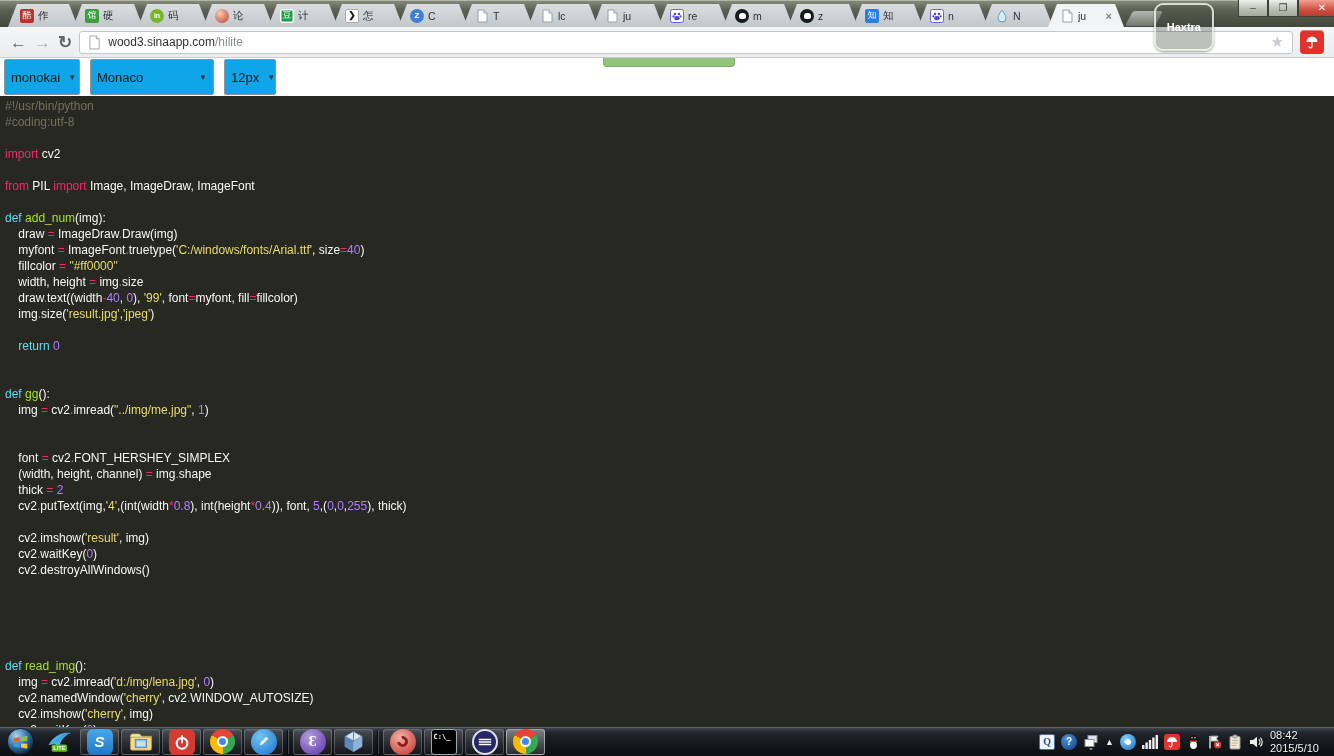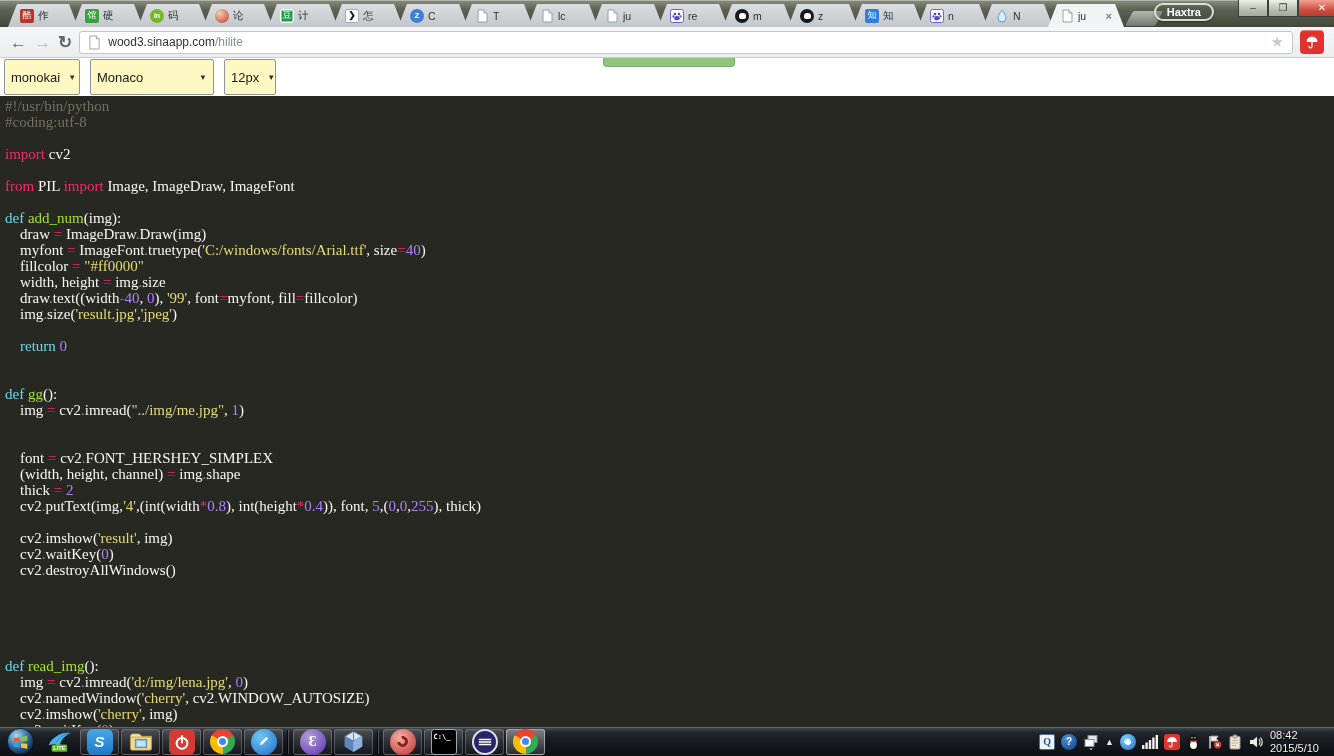--- a/index.html
+++ b/index.html
@@ -19,21 +19,21 @@
     font-size:10.5px;color:#2e3236;overflow:hidden;cursor:default;}
   .tab.active{background:#f2f3f5;z-index:3;width:76px;}
   .tab .title{white-space:nowrap;overflow:hidden;flex:1;}
   .tab .close{font-size:11px;color:#7a7f84;font-weight:bold;flex:none;}
   .fav{width:14px;height:14px;display:inline-flex;align-items:center;justify-content:center;
     font-size:9px;line-height:1;color:#fff;flex:none;}
   .sq{border-radius:2px;}.ci{border-radius:50%;}
   .newtab-stub{width:30px;height:15px;margin:0 0 1px 10px;flex:none;align-self:flex-end;
     transform:skewX(-28deg);border-radius:2px;
     background:linear-gradient(180deg,rgba(255,255,255,.55),rgba(255,255,255,.25));}
-  .haxtra-btn{position:absolute;right:120px;top:3px;padding:1px 11px;border-radius:9px;
+  .haxtra-btn{position:absolute;right:120px;top:3px;padding:16px 11px;border-radius:9px;
     border:2px solid rgba(240,244,232,.85);color:#fff;font-size:11px;font-weight:bold;
     background:rgba(70,75,62,.35);box-shadow:0 1px 2px rgba(0,0,0,.4);cursor:pointer;}
   .win-controls{position:absolute;right:-12px;top:0;display:flex;}
   .win-btn{width:30px;height:17px;border:1px solid #3c4136;border-top:none;
     background:linear-gradient(180deg,#eef0ea,#b9bdb2 60%,#a5a99c);
     color:#3f443a;font-size:10px;line-height:15px;text-align:center;cursor:pointer;}
   .win-btn.close{width:48px;background:linear-gradient(180deg,#f0a090,#d05042 60%,#b83c30);
     color:#fff;border-bottom-left-radius:2px;}
 
   
@@ -47,32 +47,32 @@
   .omnibox .url .path{color:#8b8e91;}
   .omni-star{margin-left:auto;font-size:15px;color:#c9ccd0;cursor:pointer;}
   .ext-avira{width:24px;height:24px;border-radius:4px;background:#e0332e;flex:none;
     display:flex;align-items:center;justify-content:center;cursor:pointer;
     box-shadow:inset 0 1px 0 rgba(255,255,255,.35);}
 
   
   .page{position:relative;height:calc(756px - 27px - 31px);background:#fff;}
   .page-toolbar{height:38px;background:#fff;display:flex;align-items:center;padding-left:4px;}
   .w7select{display:inline-flex;align-items:center;justify-content:space-between;
-    height:22px;border:1px solid #8f949b;border-radius:2px;background:#fef9c3;
+    height:22px;border:1px solid #8f949b;border-radius:2px;background:#0ea5e9;
     font-size:13px;color:#1a1a1a;padding:17px 6px;margin-right:10px;cursor:pointer;}
   .w7select .caret{font-size:8px;color:#333;margin-left:8px;}
   .green-peek{position:absolute;left:603px;top:0;width:132px;height:9px;
     background:#93c47e;border:1px solid #7fae6b;border-top:none;
     border-radius:0 0 4px 4px;cursor:pointer;}
 
   
   .code-area{position:absolute;left:0;right:0;top:38px;bottom:0;background:#272822;
     overflow:hidden;padding:2px 0 0 5px;}
   .cl{height:16px;line-height:16px;white-space:pre;
-    font-family:Liberation Serif, serif;font-size:15px;}
+    font-family:Liberation Sans, sans-serif;font-size:12px;}
   .tk-t{color:#f8f8f2;}.tk-c{color:#75715e;}.tk-k{color:#f92672;}.tk-o{color:#f92672;}
   .tk-b{color:#66d9ef;}.tk-f{color:#a6e22e;}.tk-s{color:#e6db74;}.tk-n{color:#ae81ff;}
   .tk-d{color:#8f908a;}
 
   
   .taskbar{position:absolute;left:0;right:0;bottom:0;height:29px;z-index:10;
     background:linear-gradient(180deg,#474d55 0%,#23272d 18%,#15181d 55%,#0d0f12 100%);
     display:flex;align-items:center;padding:0 2px;box-shadow:inset 0 1px 0 rgba(255,255,255,.15);}
   .start-orb{width:36px;height:29px;display:flex;align-items:center;justify-content:center;
     cursor:pointer;flex:none;}

